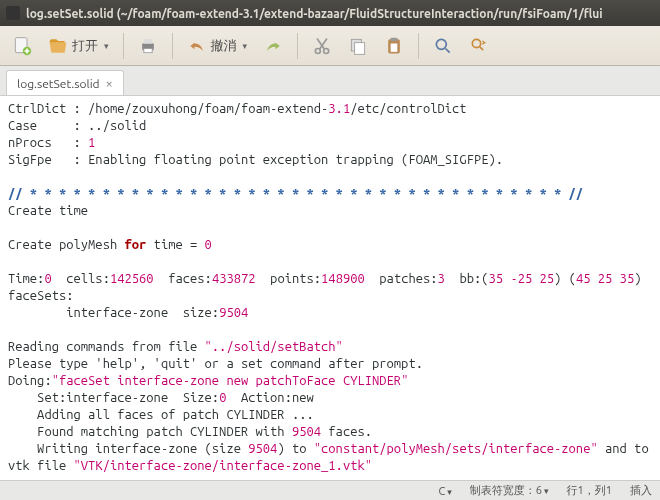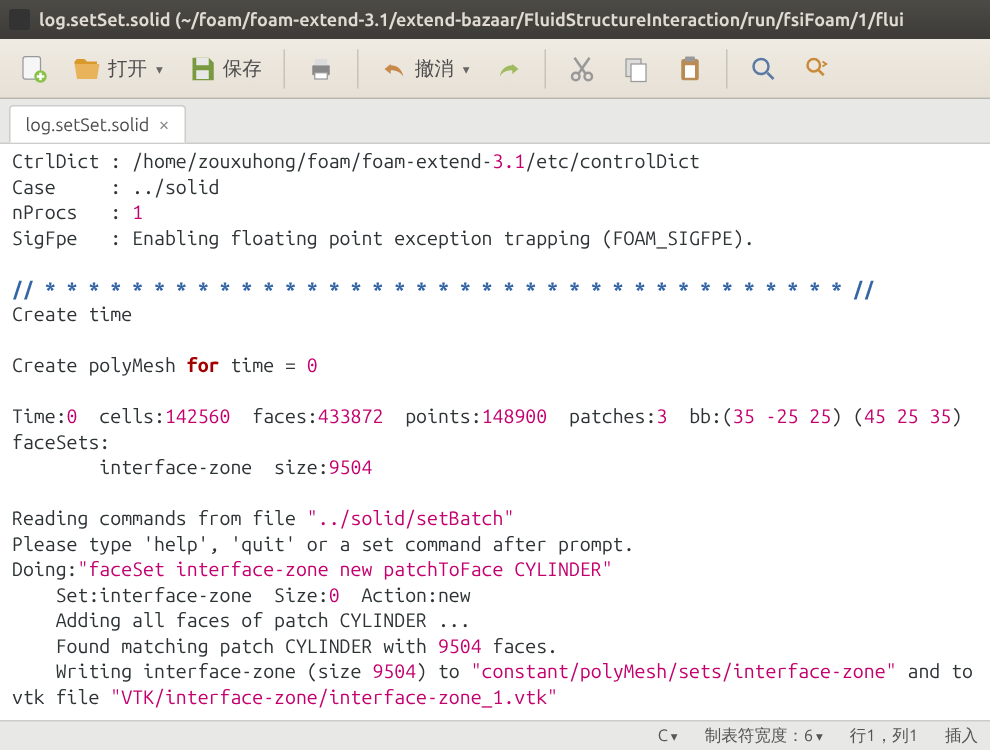--- a/index.html
+++ b/index.html
@@ -39,28 +39,20 @@
         <path d="M18 15v6M15 18h6" stroke="#fff" stroke-width="2"></path>
       </svg>
   </span>
   <span class="tb-btn">
     <svg viewBox="0 0 24 24">
         <path d="M2 6l2-2h6l2 2h8v2H2z" fill="#d99a2b"></path>
         <path d="M2 8h20l-2 12H4z" fill="#e9b35b"></path>
       </svg>
     <span>打开</span>
     <span class="drop-arrow">▾</span>
-  </span>
-  <span class="tb-btn">
-    <svg viewBox="0 0 24 24">
-        <path d="M4 3h13l4 4v14H4z" fill="#7a9a3f"></path>
-        <rect x="7" y="3" width="10" height="6" fill="#e8e8e8"></rect>
-        <rect x="7" y="13" width="10" height="7" fill="#e8e8e8"></rect>
-      </svg>
-    <span>保存</span>
   </span>
   <span class="tb-sep"></span>
   <span class="tb-btn">
     <svg viewBox="0 0 24 24">
         <rect x="5" y="9" width="14" height="8" rx="1" fill="#888"></rect>
         <rect x="7" y="4" width="10" height="5" fill="#ddd"></rect>
         <rect x="7" y="15" width="10" height="5" fill="#fff" stroke="#999"></rect>
       </svg>
   </span>
   <span class="tb-sep"></span>

